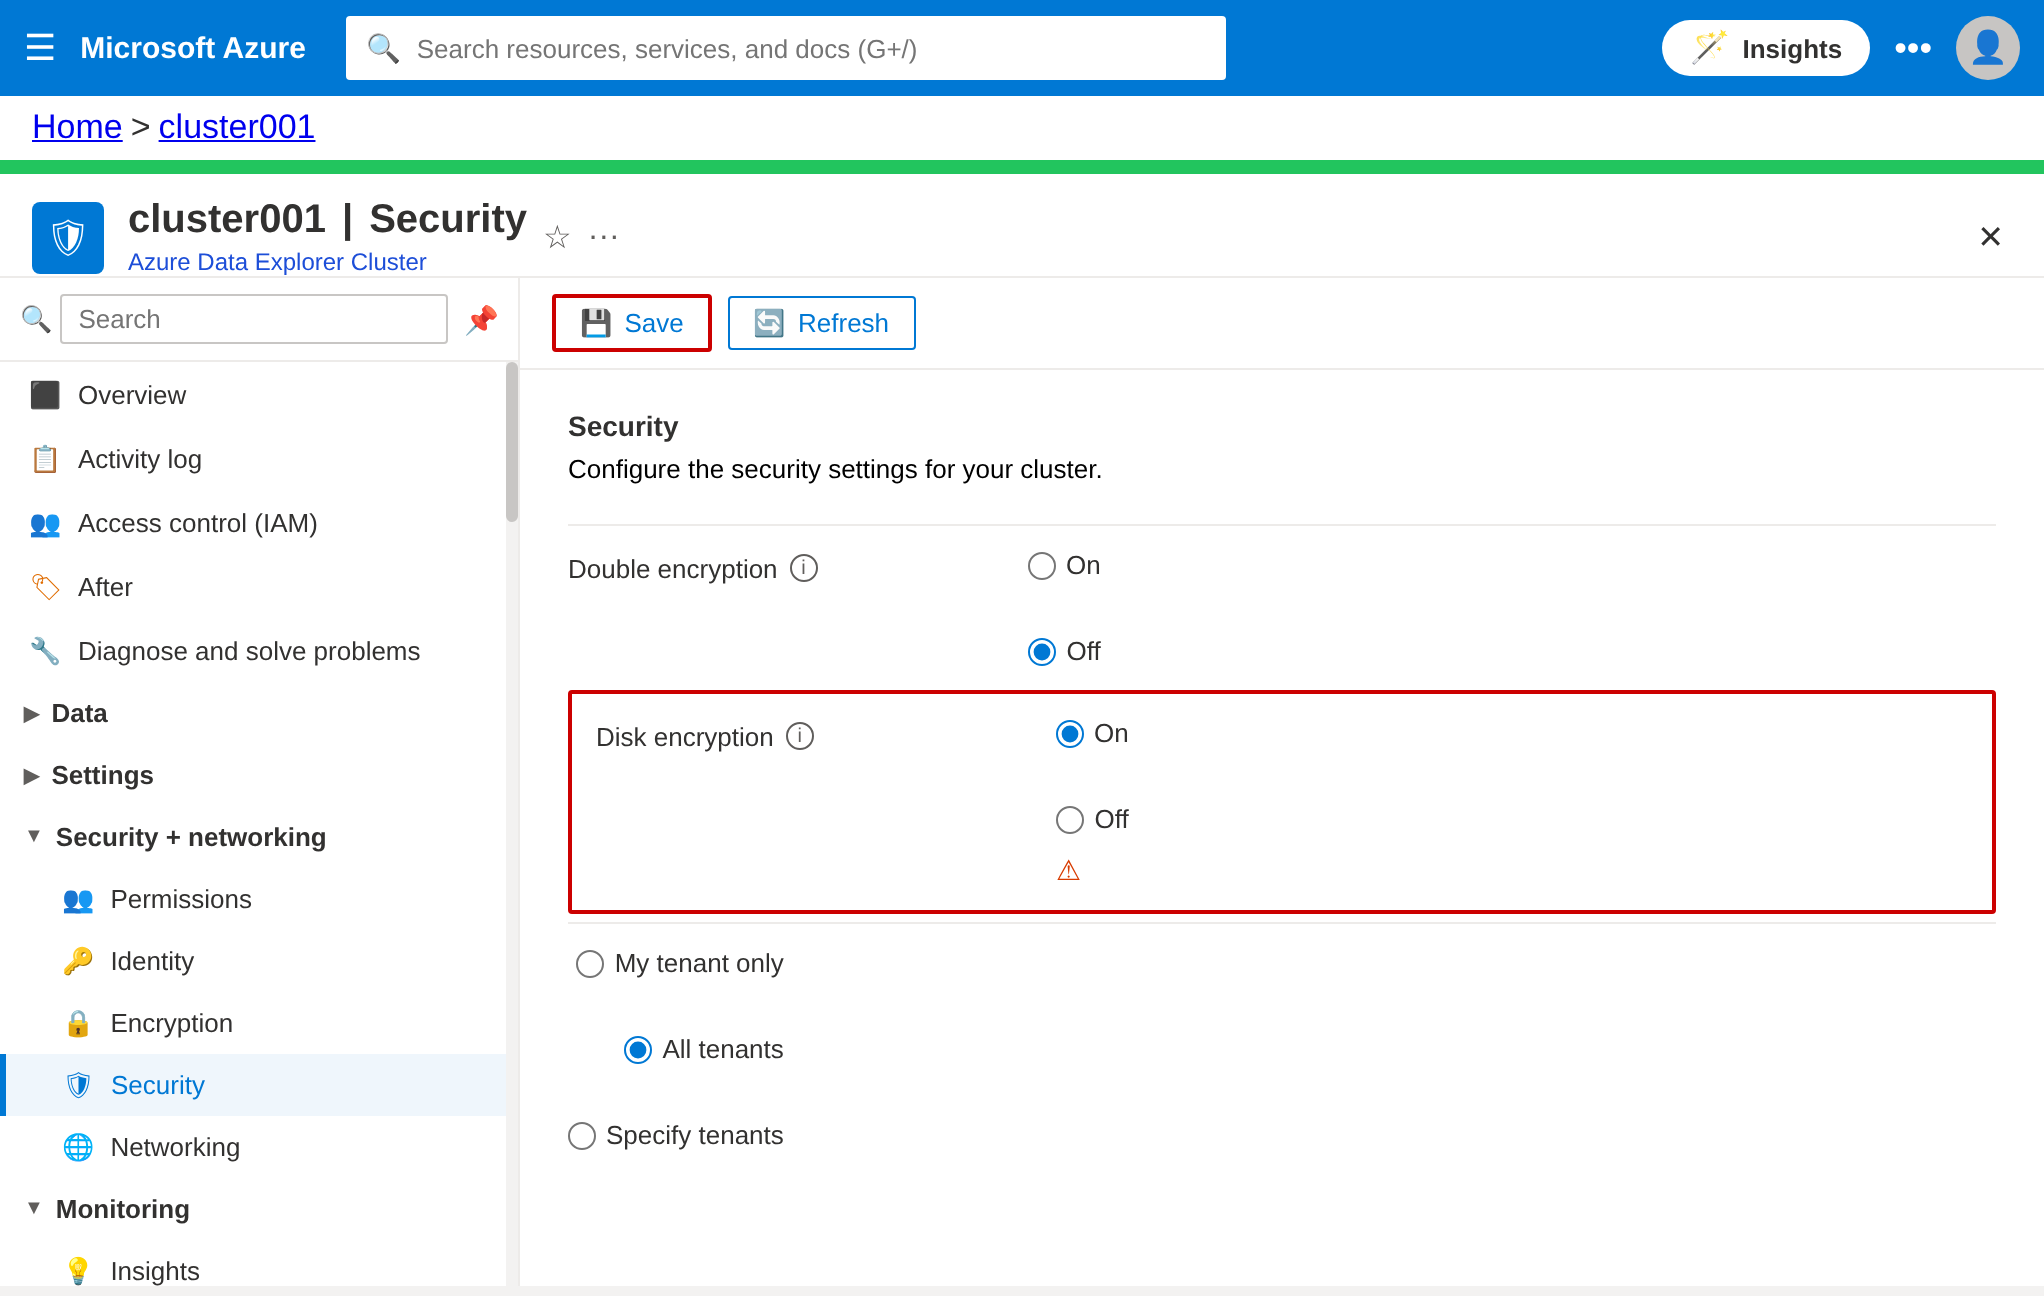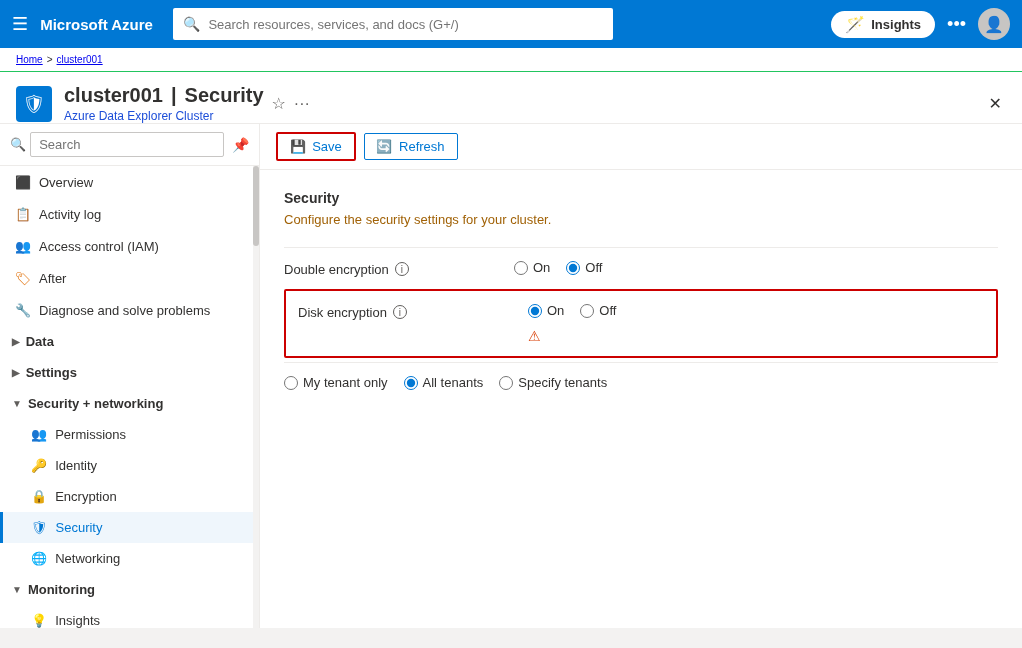--- a/index.html
+++ b/index.html
@@ -50,26 +50,26 @@
     .avatar-circle {
       width: 32px; height: 32px; border-radius: 50%;
       background: #c7c5c3; display: flex; align-items: center; justify-content: center;
       color: #605e5c; font-size: 16px; cursor: pointer;
     }
 
     
     .breadcrumb {
       padding: 6px 16px;
       background: white;
-      font-size: 10px;
+      font-size: 17px;
       color: #0078d4;
       display: flex;
       align-items: flex-start;
       gap: 4px;
-      border-bottom: 1px solid #22c55e;
+      border-bottom: 7px solid #22c55e;
     }
     .breadcrumb .sep { color: #323130; }
 
     
     .page-header {
       background: white;
       padding: 12px 16px 0 16px;
       display: flex;
       align-items: flex-start;
       gap: 12px;
@@ -182,21 +182,21 @@
       border-radius: 2px;
       font-family: inherit;
     }
     .toolbar-btn.save-btn {
       border: 2px solid #cc0000;
     }
 
     
     .content-body { padding: 20px 24px; }
     .section-title { font-size: 14px; font-weight: 600; color: #323130; margin-bottom: 6px; }
-    .section-desc { font-size: 13px; color: #a16207; margin-bottom: 20px; }
+    .section-desc { font-size: 13px; color: #000000; margin-bottom: 20px; }
 
     .setting-row {
       display: flex;
       align-items: flex-start;
       padding: 12px 0;
       border-top: 1px solid #edebe9;
     }
     .setting-label {
       width: 230px;
       flex-shrink: 0;
@@ -207,21 +207,21 @@
       gap: 6px;
       padding-top: 2px;
     }
     .info-icon {
       width: 14px; height: 14px; border-radius: 50%;
       border: 1px solid #605e5c;
       display: inline-flex; align-items: center; justify-content: center;
       font-size: 10px; color: #605e5c; cursor: pointer;
     }
     .setting-controls { display: flex; align-items: flex-start; gap: 16px; flex-wrap: wrap; }
-    .radio-group { display: flex; align-items: flex-end; gap: 16px; }
+    .radio-group { display: flex; align-items: flex-end; gap: 28px; flex-direction: column; }
     .radio-option { display: flex; align-items: center; gap: 5px; cursor: pointer; font-size: 13px; }
     .radio-option input[type="radio"] { accent-color: #0078d4; width: 14px; height: 14px; }
     .disk-warning {
       font-size: 12px;
       color: #797673;
       display: flex;
       align-items: center;
       gap: 5px;
       margin-top: 6px;
     }

